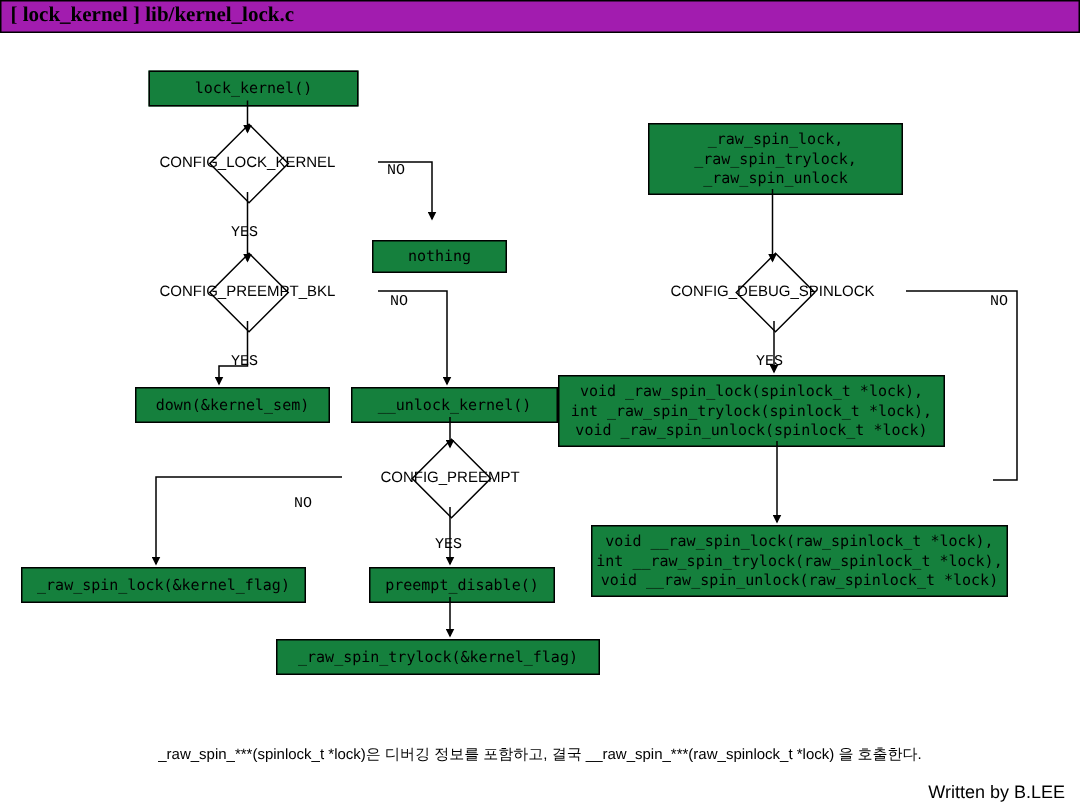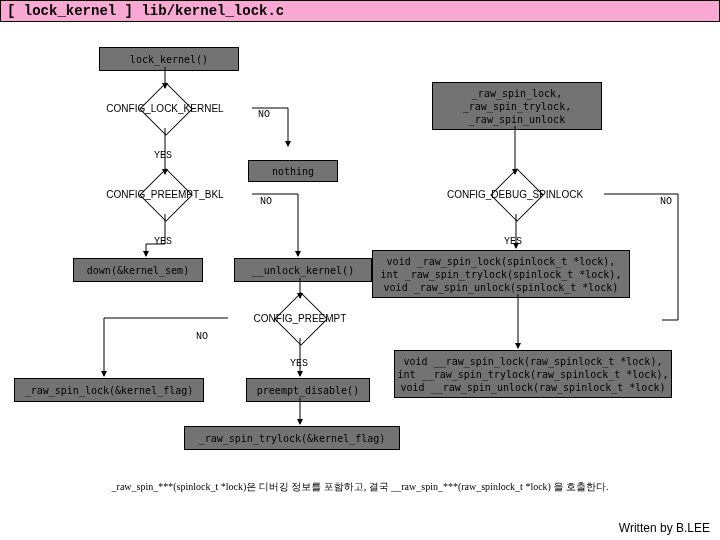--- a/index.html
+++ b/index.html
@@ -1,23 +1,23 @@
 <!DOCTYPE html>
 <html><head>
 <meta charset="utf-8">
 <style>
   body{margin:0;font-family:Arial,sans-serif;font-size:11px;background:#fff;width:720px;height:540px;position:relative}
-  .title-bar{background:#f9a8d4;border:1px solid #000;padding:2px 6px;font-size:14px;font-weight:bold;font-family:Liberation Mono, monospace}
-  .box{position:absolute;border:1px solid #000;background:#737373;text-align:center;display:flex;align-items:center;justify-content:center;padding:2px 4px;font-family:monospace;font-size:10px}
+  .title-bar{background:#a21caf;border:1px solid #000;padding:2px 6px;font-size:14px;font-weight:bold;font-family:Liberation Serif, serif}
+  .box{position:absolute;border:1px solid #000;background:#15803d;text-align:center;display:flex;align-items:center;justify-content:center;padding:2px 4px;font-family:monospace;font-size:10px}
   .diamond{position:absolute;background:#fff;transform:rotate(45deg);border:1px solid #000}
   .diamond-label{position:absolute;text-align:center;font-family:Liberation Sans, sans-serif;font-size:10px;display:flex;align-items:center;justify-content:center;pointer-events:none}
   .edge-label{position:absolute;font-family:Liberation Mono, monospace;font-size:10px}
   .multiline{line-height:1.3;white-space:pre}
   svg{position:absolute;top:0;left:0;pointer-events:none}
-  .footer-note{position:absolute;bottom:46px;left:0;right:0;text-align:center;font-family:Liberation Serif, serif;font-size:10px}
+  .footer-note{position:absolute;bottom:30px;left:0;right:0;text-align:center;font-family:Liberation Sans, sans-serif;font-size:10px}
   .footer-credit{position:absolute;bottom:5px;right:10px;font-family:Liberation Sans, sans-serif;font-size:12px}
 </style>
 </head>
 <body>
 
 <div class="title-bar">[ lock_kernel ] lib/kernel_lock.c</div>
 
 <div class="box" style="left:99px;top:47px;width:130px;height:18px">lock_kernel()</div>
 
 <div class="diamond" style="left:147px;top:90px;width:36px;height:36px"></div>
@@ -25,21 +25,21 @@
 
 <div class="box" style="left:248px;top:160px;width:80px;height:16px">nothing</div>
 <div class="edge-label" style="left:258px;top:109px">NO</div>
 <div class="edge-label" style="left:154px;top:150px">YES</div>
 
 <div class="diamond" style="left:147px;top:176px;width:36px;height:36px"></div>
 <div class="diamond-label" style="left:80px;top:181px;width:170px;height:26px">CONFIG_PREEMPT_BKL</div>
 <div class="edge-label" style="left:260px;top:196px">NO</div>
 <div class="edge-label" style="left:154px;top:236px">YES</div>
 
-<div class="box" style="left:73px;top:258px;width:120px;height:18px">down(&amp;kernel_sem)</div>
+<div class="box" style="left:90px;top:258px;width:120px;height:18px">down(&amp;kernel_sem)</div>
 
 <div class="box" style="left:234px;top:258px;width:128px;height:18px">__unlock_kernel()</div>
 
 <div class="box multiline" style="left:432px;top:82px;width:160px;height:42px">_raw_spin_lock,
 _raw_spin_trylock,
 _raw_spin_unlock</div>
 
 <div class="diamond" style="left:498px;top:176px;width:36px;height:36px"></div>
 <div class="diamond-label" style="left:420px;top:181px;width:190px;height:26px">CONFIG_DEBUG_SPINLOCK</div>
 <div class="edge-label" style="left:660px;top:196px">NO</div>

